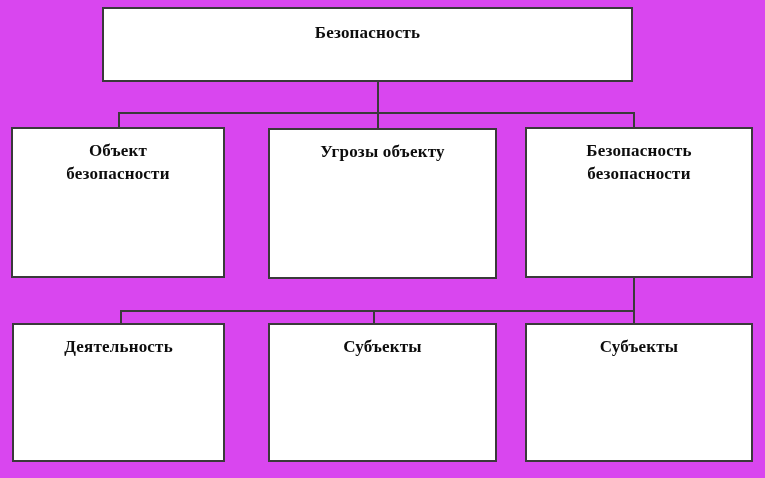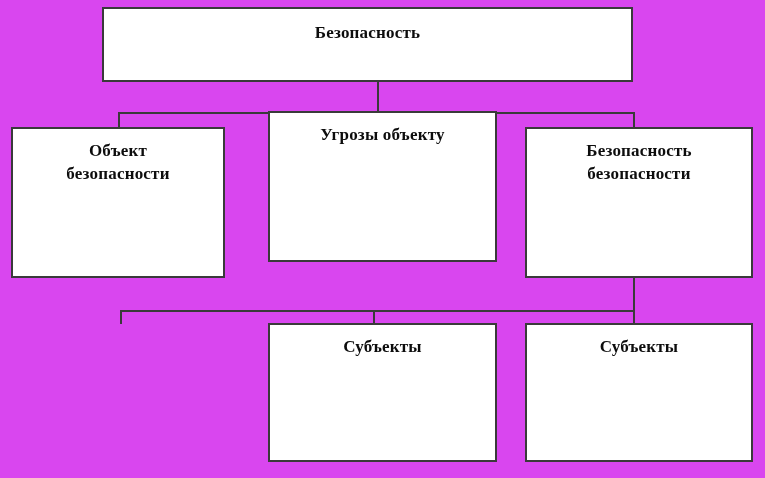--- a/index.html
+++ b/index.html
@@ -49,21 +49,21 @@
 
   
   #node-object {
     left: 11px;
     top: 127px;
     width: 214px;
     height: 151px;
   }
   #node-threats {
     left: 268px;
-    top: 111px;
+    top: 128px;
     width: 229px;
     height: 151px;
   }
   #node-provision {
     left: 525px;
     top: 127px;
     width: 228px;
     height: 151px;
   }
   #node-object .node-label,
@@ -150,20 +150,23 @@
     <div class="node-label">Безопасность
 безопасности</div>
   </div>
 
   <div class="conn-v" id="conn-prov-stem"></div>
   <div class="conn-h" id="conn-row3-bus"></div>
   <div class="conn-v" id="conn-row3-left"></div>
   <div class="conn-v" id="conn-row3-mid"></div>
   <div class="conn-v" id="conn-row3-right"></div>
 
+  <div class="node-box" id="node-activity">
+    <div class="node-label">Деятельность</div>
+  </div>
 
   <div class="node-box" id="node-means">
     <div class="node-label">Субъекты</div>
   </div>
 
   <div class="node-box" id="node-subjects">
     <div class="node-label">Субъекты</div>
   </div>
 
 </div>

